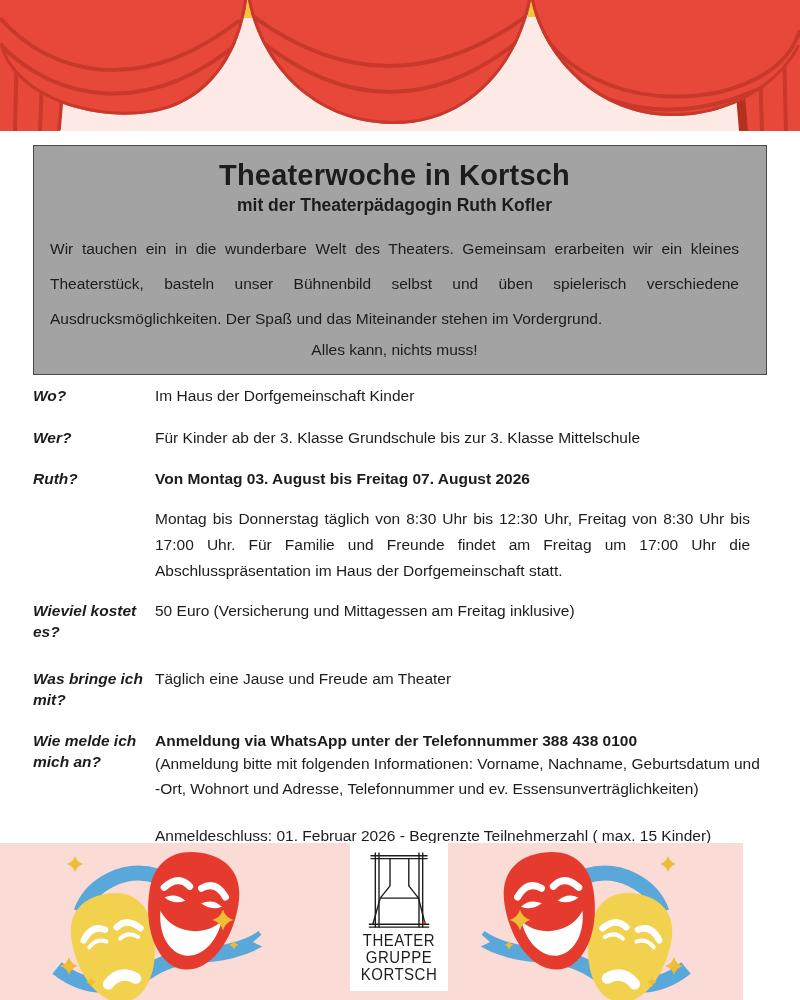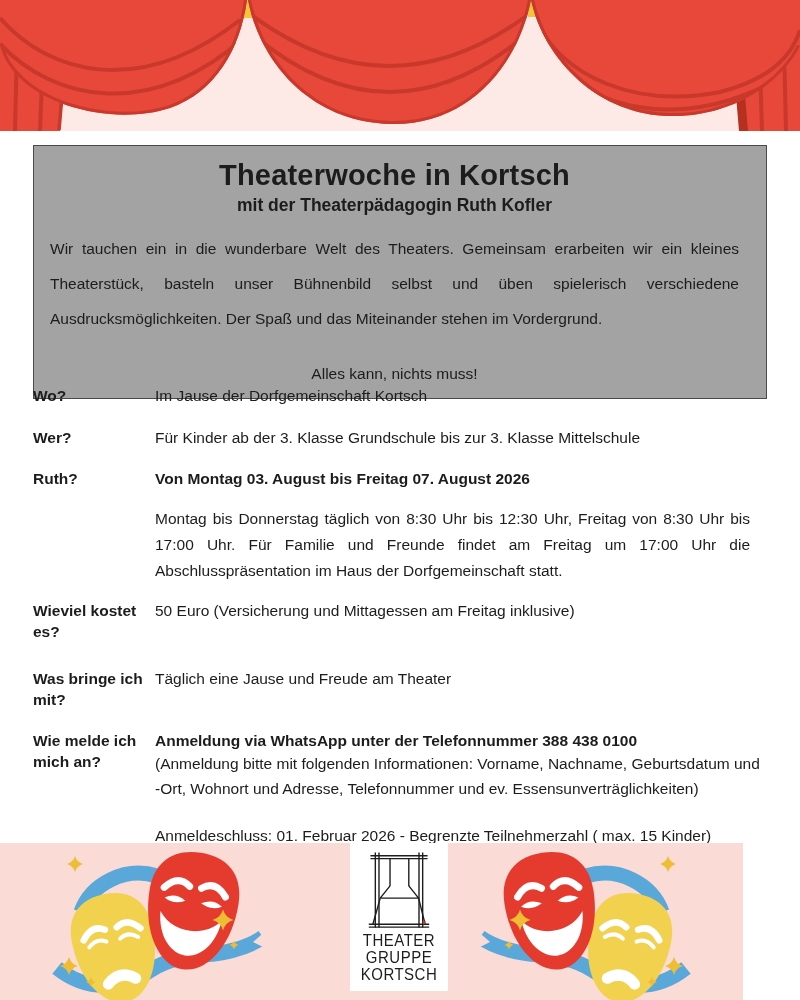--- a/index.html
+++ b/index.html
@@ -14,26 +14,26 @@
 
   
   .header-box {
     position:absolute; top:145px; left:33px; right:33px;
     border:1.6px solid #4a4a4a; box-sizing:border-box;
     padding:13px 27px 10px 16px; background:#a3a3a3;
   }
   .title   { text-align:center; font-weight:700; font-size:29px; line-height:32px; letter-spacing:.2px; }
   .subtitle{ text-align:center; font-weight:700; font-size:17.5px; line-height:24px; margin-top:2px; }
   .intro   { margin-top:14px; font-size:15.5px; line-height:35px; text-align:justify; }
-  .tagline { text-align:center; font-size:15.5px; line-height:28px;margin-top:24px; }
+  .tagline { text-align:center; font-size:15.5px; line-height:28px; }
 
   
   .qa { position:absolute; top:385px; left:33px; right:30px; font-size:15.5px; }
   .qa-row { display:flex; align-items:flex-start; }
-  .qa-q { flex:0 0 122px; width:122px; font-weight:700; line-height:21px; padding-right:6px; box-sizing:border-box; }
+  .qa-q { flex:0 0 122px; width:122px; font-weight:700; line-height:21px; padding-right:6px; box-sizing:border-box;font-style:italic; }
   .qa-a { flex:1; line-height:21px; }
   .row-wo   { margin-bottom:21px; }
   .row-wer  { margin-bottom:20px; }
   .row-wann { margin-bottom:16px; }
   .row-kosten { margin-bottom:26px; }
   .row-mitbringen { margin-bottom:20px; }
   .bold { font-weight:700; }
   .wann-detail { margin-top:17px; line-height:26px; text-align:justify; padding-right:20px; }
   .anmeldung-detail { line-height:25px; padding-right:10px; }
   .deadline { margin-top:24px; line-height:21px; }
@@ -106,21 +106,21 @@
   <div class="title">Theaterwoche in Kortsch</div>
   <div class="subtitle">mit der Theaterpädagogin Ruth Kofler</div>
   <div class="intro">Wir tauchen ein in die wunderbare Welt des Theaters. Gemeinsam erarbeiten wir ein kleines Theaterstück, basteln unser Bühnenbild selbst und üben spielerisch verschiedene Ausdrucksmöglichkeiten. Der Spaß und das Miteinander stehen im Vordergrund.</div>
   <div class="tagline">Alles kann, nichts muss!</div>
 </div>
 
 <div class="qa">
 
   <div class="qa-row row-wo">
     <div class="qa-q">Wo?</div>
-    <div class="qa-a">Im Jause der Dorfgemeinschaft Kortsch</div>
+    <div class="qa-a">Im Haus der Dorfgemeinschaft Kinder</div>
   </div>
 
   <div class="qa-row row-wer">
     <div class="qa-q">Wer?</div>
     <div class="qa-a">Für Kinder ab der 3. Klasse Grundschule bis zur 3. Klasse Mittelschule</div>
   </div>
 
   <div class="qa-row row-wann">
     <div class="qa-q">Ruth?</div>
     <div class="qa-a">

